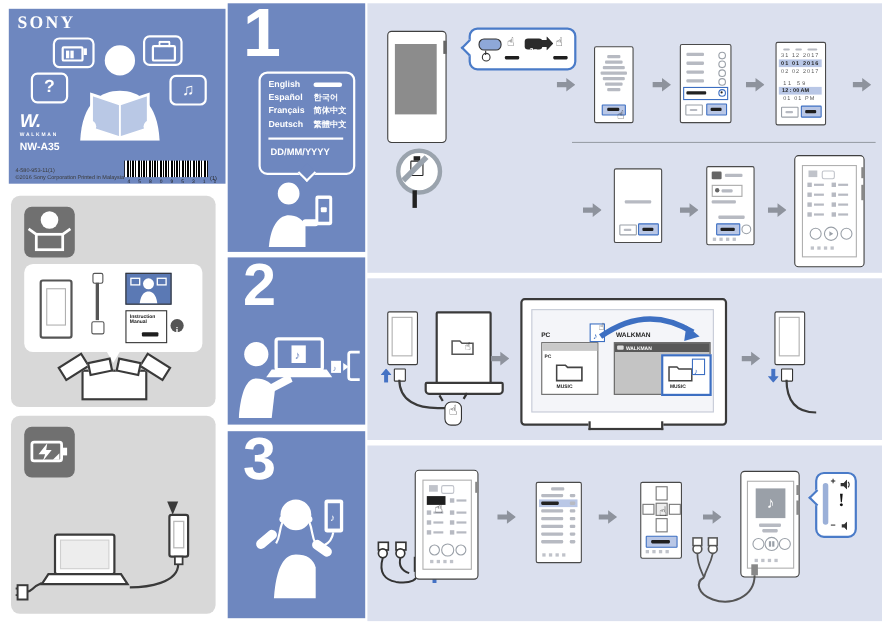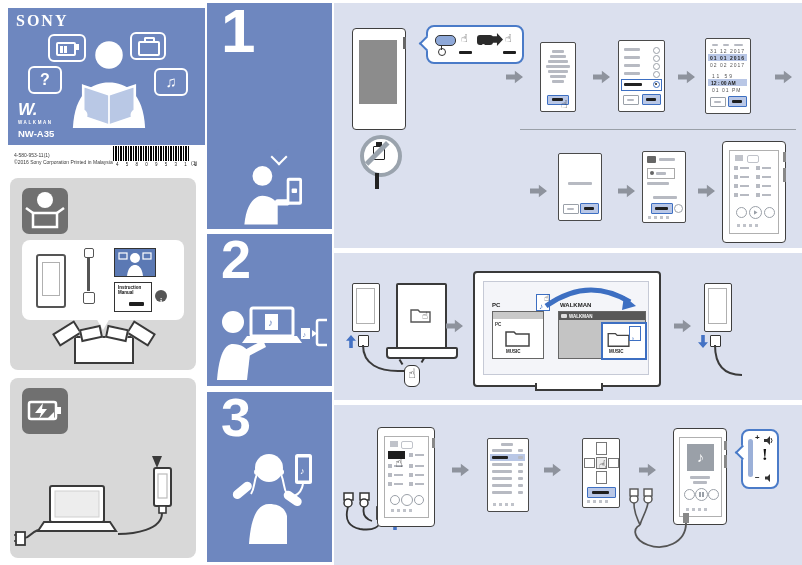--- a/index.html
+++ b/index.html
@@ -32,21 +32,21 @@
   .cell{position:absolute;display:flex;align-items:center;gap:2px;}
   .cell i{width:4px;height:4px;background:#b7bac2;display:block;}
   .cell b{width:9px;height:2.5px;background:#b7bac2;display:block;}
   svg{display:block;}
 </style>
 </head>
 <body>
 
 <div class="page">
 
-  <div class="pblue" style="left:8px;top:8px;width:197px;height:137px;">
+  <div class="pblue" style="left:8px;top:8px;width:197px;height:159px;">
     <div class="abs wt" style="left:8px;top:4px;font-family:'Liberation Serif','DejaVu Serif',serif;font-size:16px;letter-spacing:2px;">SONY</div>
 
     <div class="abs" style="left:40px;top:26px;width:34px;height:24px;border:2px solid #fff;border-radius:6px;">
       <div class="abs" style="left:6px;top:6px;width:16px;height:10px;border:2px solid #fff;border-radius:2px;">
         <div class="abs" style="left:1.5px;top:1.5px;width:3px;height:7px;background:#fff;"></div>
         <div class="abs" style="left:6px;top:1.5px;width:3px;height:7px;background:#fff;"></div>
       </div>
       <div class="abs" style="left:26px;top:8px;width:3px;height:6px;background:#fff;"></div>
     </div>
     <div class="abs" style="left:122px;top:24px;width:32px;height:24px;border:2px solid #fff;border-radius:6px;">
@@ -146,20 +146,32 @@
       <polygon points="30,84 96,84 102,93 24,93" fill="#fff" stroke="#3a3a3a" stroke-width="2"></polygon>
       <path d="M24,92 C14,96 16,100 10,100" fill="none" stroke="#3a3a3a" stroke-width="2"></path>
       <rect x="2" y="94" width="9" height="13" fill="#fff" stroke="#3a3a3a" stroke-width="1.8"></rect>
       <line x1="0" y1="97" x2="2" y2="97" stroke="#3a3a3a" stroke-width="1.6"></line>
       <line x1="0" y1="103" x2="2" y2="103" stroke="#3a3a3a" stroke-width="1.6"></line>
     </svg>
   </div>
 
   <div class="pblue" style="left:207px;top:3px;width:125px;height:226px;">
     <div class="abs wt" style="left:14px;top:-8px;font-size:62px;">1</div>
+    <div class="abs" style="left:28px;top:62px;width:84px;height:90px;border:2px solid #fff;border-radius:8px;">
+      <div class="abs wt" style="left:7px;top:5px;font-size:8px;">English</div>
+      <div class="abs" style="left:48px;top:8px;width:26px;height:3.5px;background:#fff;border-radius:2px;"></div>
+      <div class="abs wt" style="left:7px;top:17px;font-size:8px;">Español</div>
+      <div class="abs wt" style="left:48px;top:17px;font-size:7.5px;">한국어</div>
+      <div class="abs wt" style="left:7px;top:29px;font-size:8px;">Français</div>
+      <div class="abs wt" style="left:48px;top:29px;font-size:7.5px;">简体中文</div>
+      <div class="abs wt" style="left:7px;top:41px;font-size:8px;">Deutsch</div>
+      <div class="abs wt" style="left:48px;top:41px;font-size:7.5px;">繁體中文</div>
+      <div class="abs" style="left:7px;top:58px;width:68px;height:1.5px;background:#fff;"></div>
+      <div class="abs wt" style="left:9px;top:66px;font-size:8.5px;">DD/MM/YYYY</div>
+    </div>
     <div class="abs" style="left:66px;top:148px;width:10px;height:10px;background:#6e87bf;border-right:2px solid #fff;border-bottom:2px solid #fff;transform:rotate(45deg);"></div>
     <svg class="abs" style="left:32px;top:158px;" width="72" height="64" viewBox="0 0 80 70">
       <circle cx="26" cy="16" r="11" fill="#fff"></circle>
       <path d="M6,70 C8,46 18,38 26,38 C34,38 40,42 43,48 L43,70 Z" fill="#fff"></path>
       <rect x="40" y="42" width="16" height="7" rx="3" fill="#fff"></rect>
       <rect x="53" y="18" width="17" height="30" rx="2.5" fill="#fff"></rect>
       <rect x="56" y="21.5" width="11" height="23" fill="#6e87bf"></rect>
       <rect x="58.5" y="30" width="6" height="5" rx="1" fill="#fff"></rect>
     </svg>
   </div>

